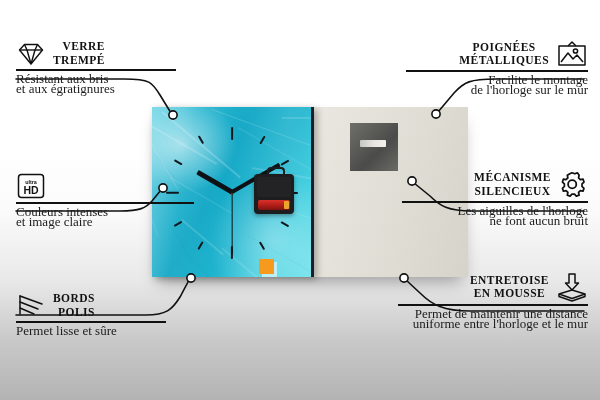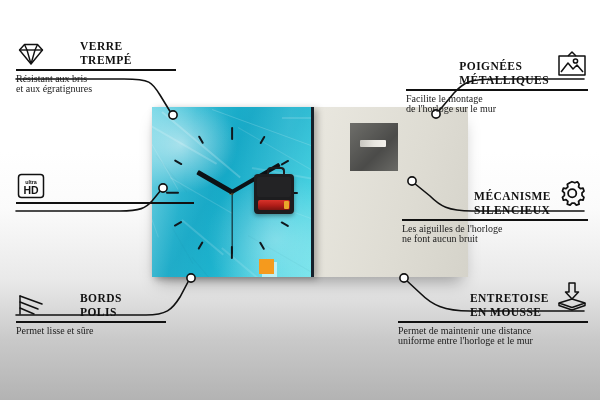--- a/index.html
+++ b/index.html
@@ -15,29 +15,29 @@
   .feature{position:absolute;}
   .f-head{display:flex;align-items:center;gap:7px;}
   .f-title{
     font-family:"Liberation Serif", serif;
     font-weight:bold;font-size:11.5px;line-height:13.5px;
     letter-spacing:.45px;color:#111;text-transform:uppercase;
     white-space:pre-line;
   }
   .f-rule{height:1.6px;background:#111;margin-top:2px;}
   .f-desc{
-    font-size:10px;line-height:10.5px;color:#1b1b1b;
+    font-size:13px;line-height:10.5px;color:#1b1b1b;
     margin-top:3px;white-space:pre-line;
   }
   .left .f-head{justify-content:flex-start;}
-  .left .f-title{text-align:left;margin-left:27px;}
+  .left .f-title{text-align:right;}
   .left .f-desc{text-align:left;}
   .right .f-head{justify-content:flex-end;flex-direction:row;}
-  .right .f-title{text-align:left;margin-top:20px;}
-  .right .f-desc{text-align:left;}
+  .right .f-title{text-align:center;}
+  .right .f-desc{text-align:right;}
 
   .icon{flex:0 0 auto;display:block;}
 
   
   #feat-verre   {left:16px; top:40px;  width:160px;}
   #feat-impr    {left:16px; top:172px; width:178px;}
   #feat-bords   {left:16px; top:292px; width:150px;}
   
   #feat-poign   {right:12px; top:40px;  width:182px;}
   #feat-meca    {right:12px; top:170px; width:186px;}
@@ -211,20 +211,22 @@
 
   <div class="feature left" id="feat-impr">
     <div class="f-head">
       <svg class="icon" width="30" height="28" viewBox="0 0 30 28">
         <rect x="2.5" y="2.5" width="25" height="23" rx="3" fill="none" stroke="#111" stroke-width="1.5"></rect>
         <text x="15" y="12" font-family="Liberation Sans, sans-serif" font-size="5.4" font-weight="bold" fill="#111" text-anchor="middle">ultra</text>
         <text x="15" y="22" font-family="Liberation Sans, sans-serif" font-size="10.5" font-weight="bold" fill="#111" text-anchor="middle">HD</text>
       </svg>
     </div>
     <div class="f-rule" style="width:178px"></div>
+    <div class="f-desc">Couleurs intenses
+et image claire</div>
   </div>
 
   <div class="feature left" id="feat-bords">
     <div class="f-head">
       <svg class="icon" width="30" height="26" viewBox="0 0 30 26">
         <g fill="none" stroke="#111" stroke-width="1.5" stroke-linecap="round">
           <path d="M4,3 L26,11"></path>
           <path d="M4,9 L22,16"></path>
           <path d="M4,15 L18,21"></path>
           <path d="M4,3 L4,21"></path>

